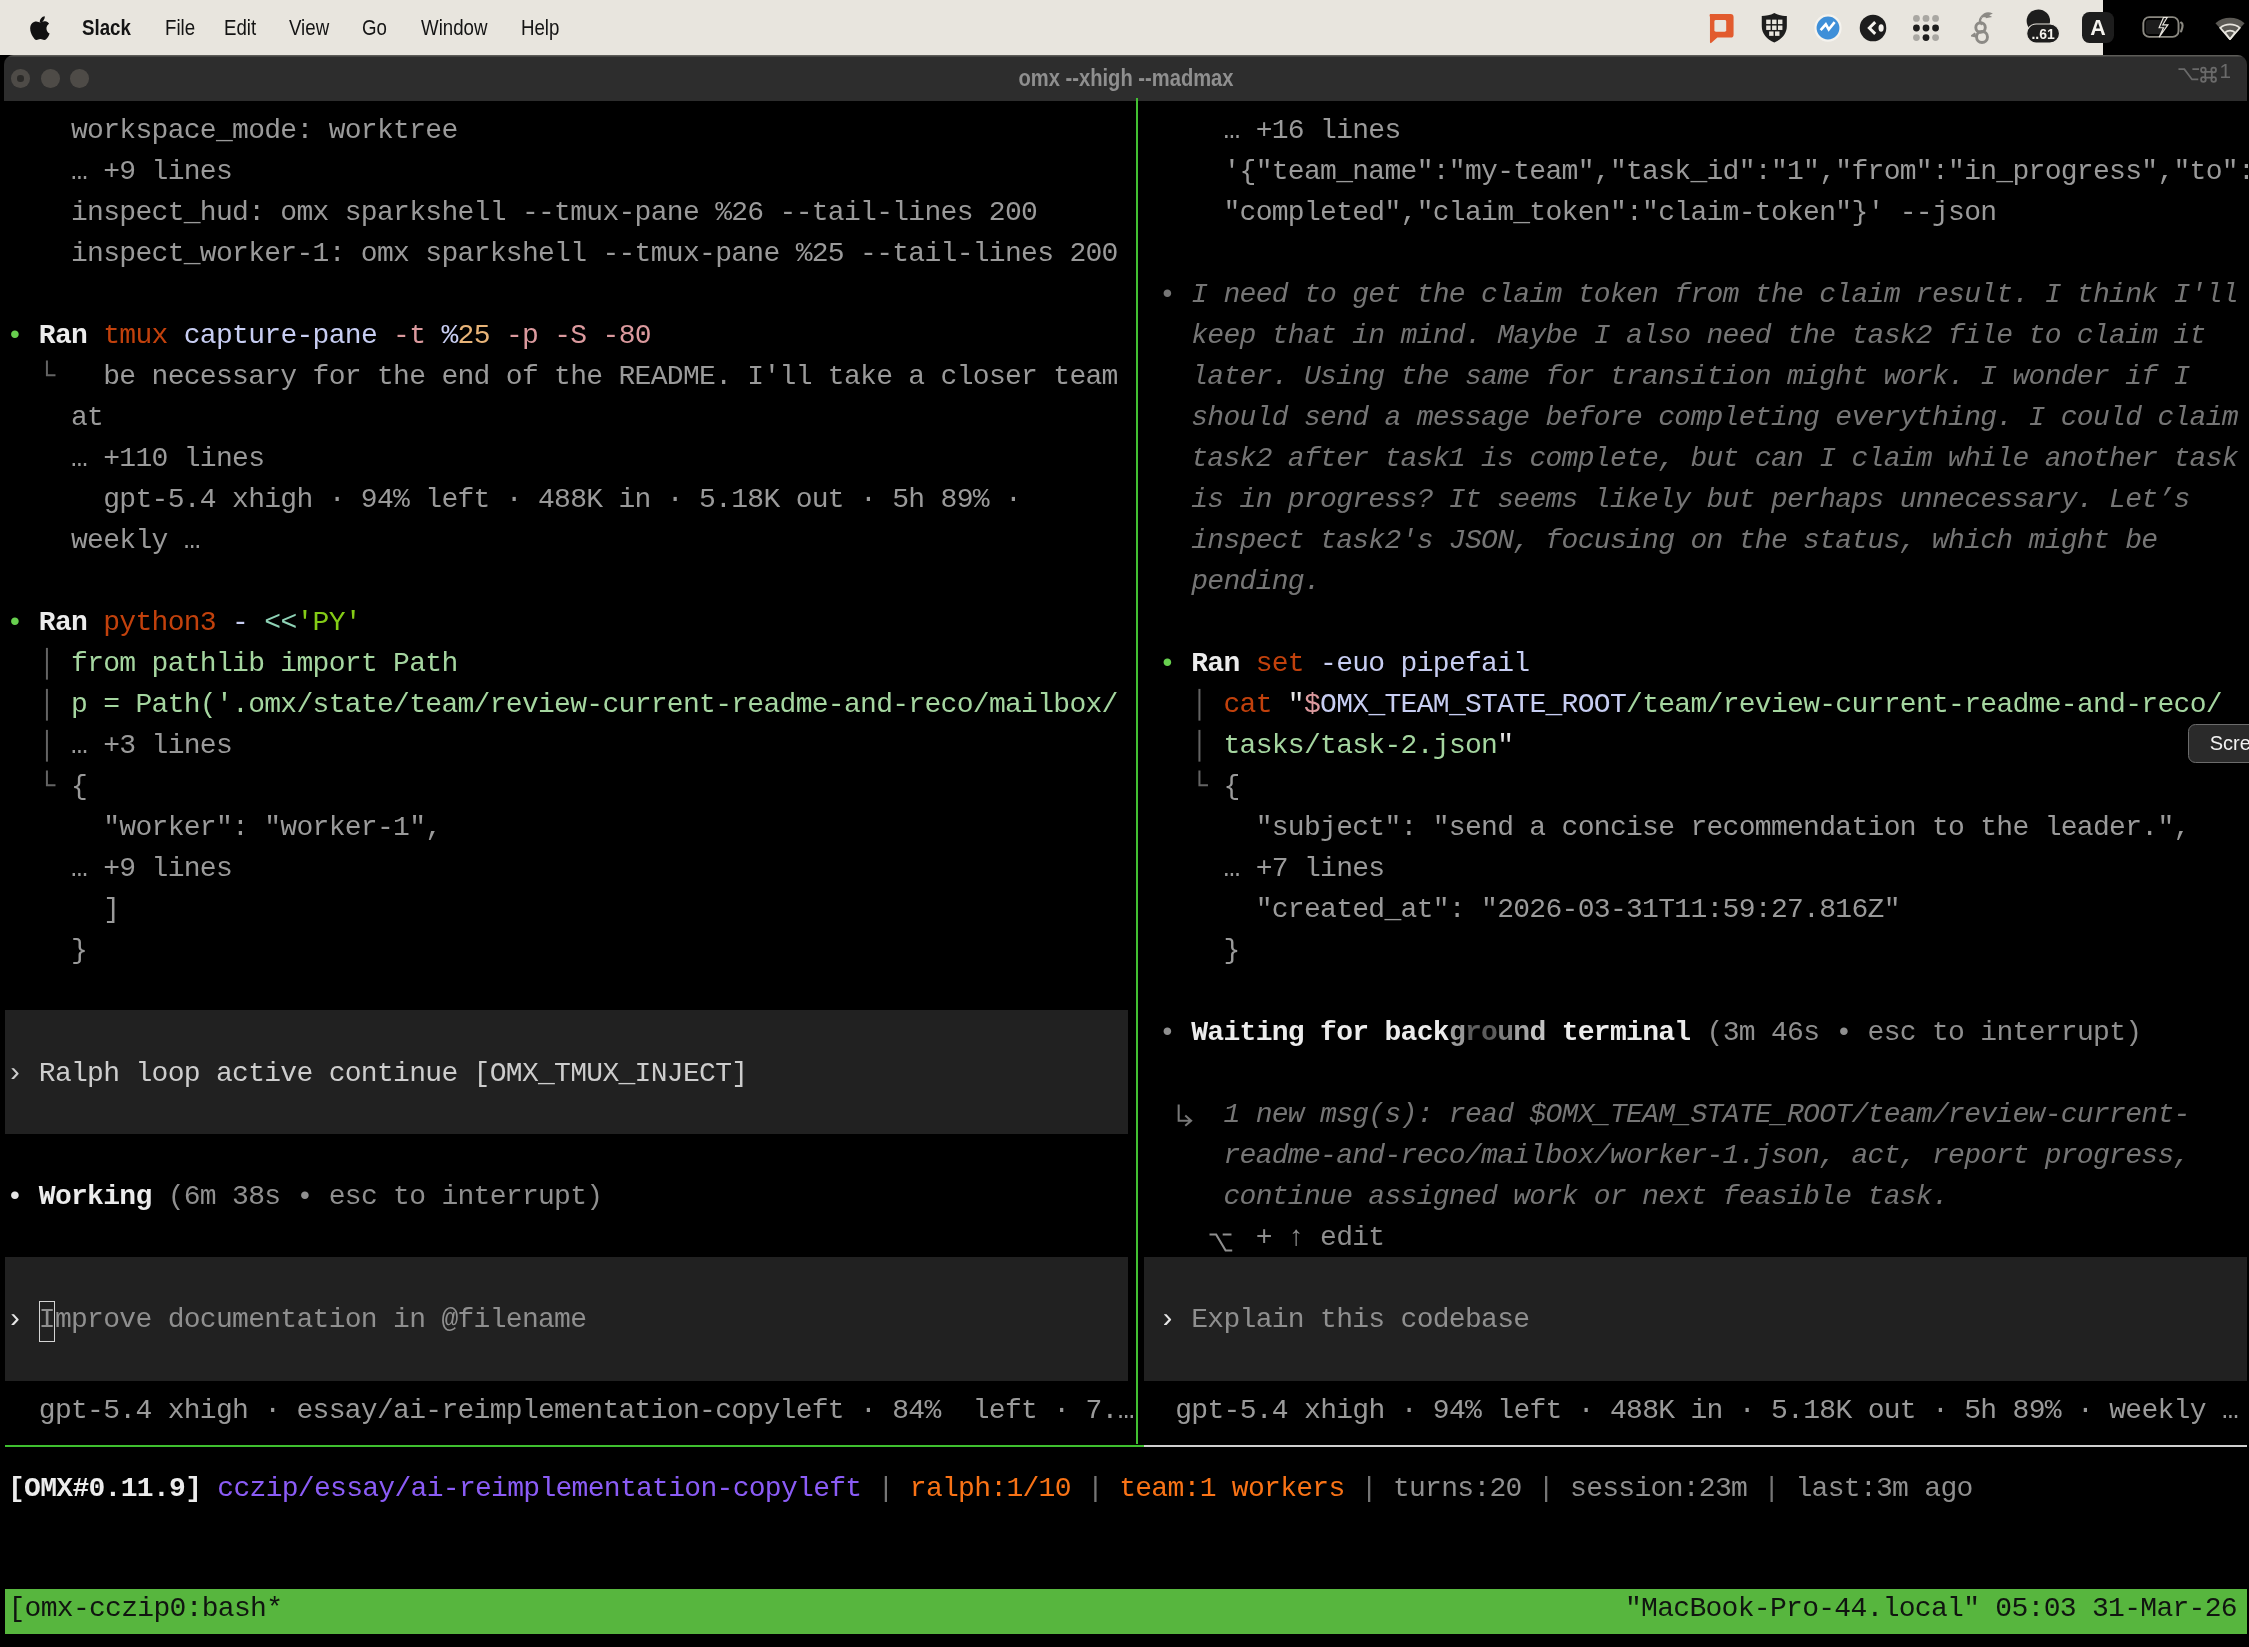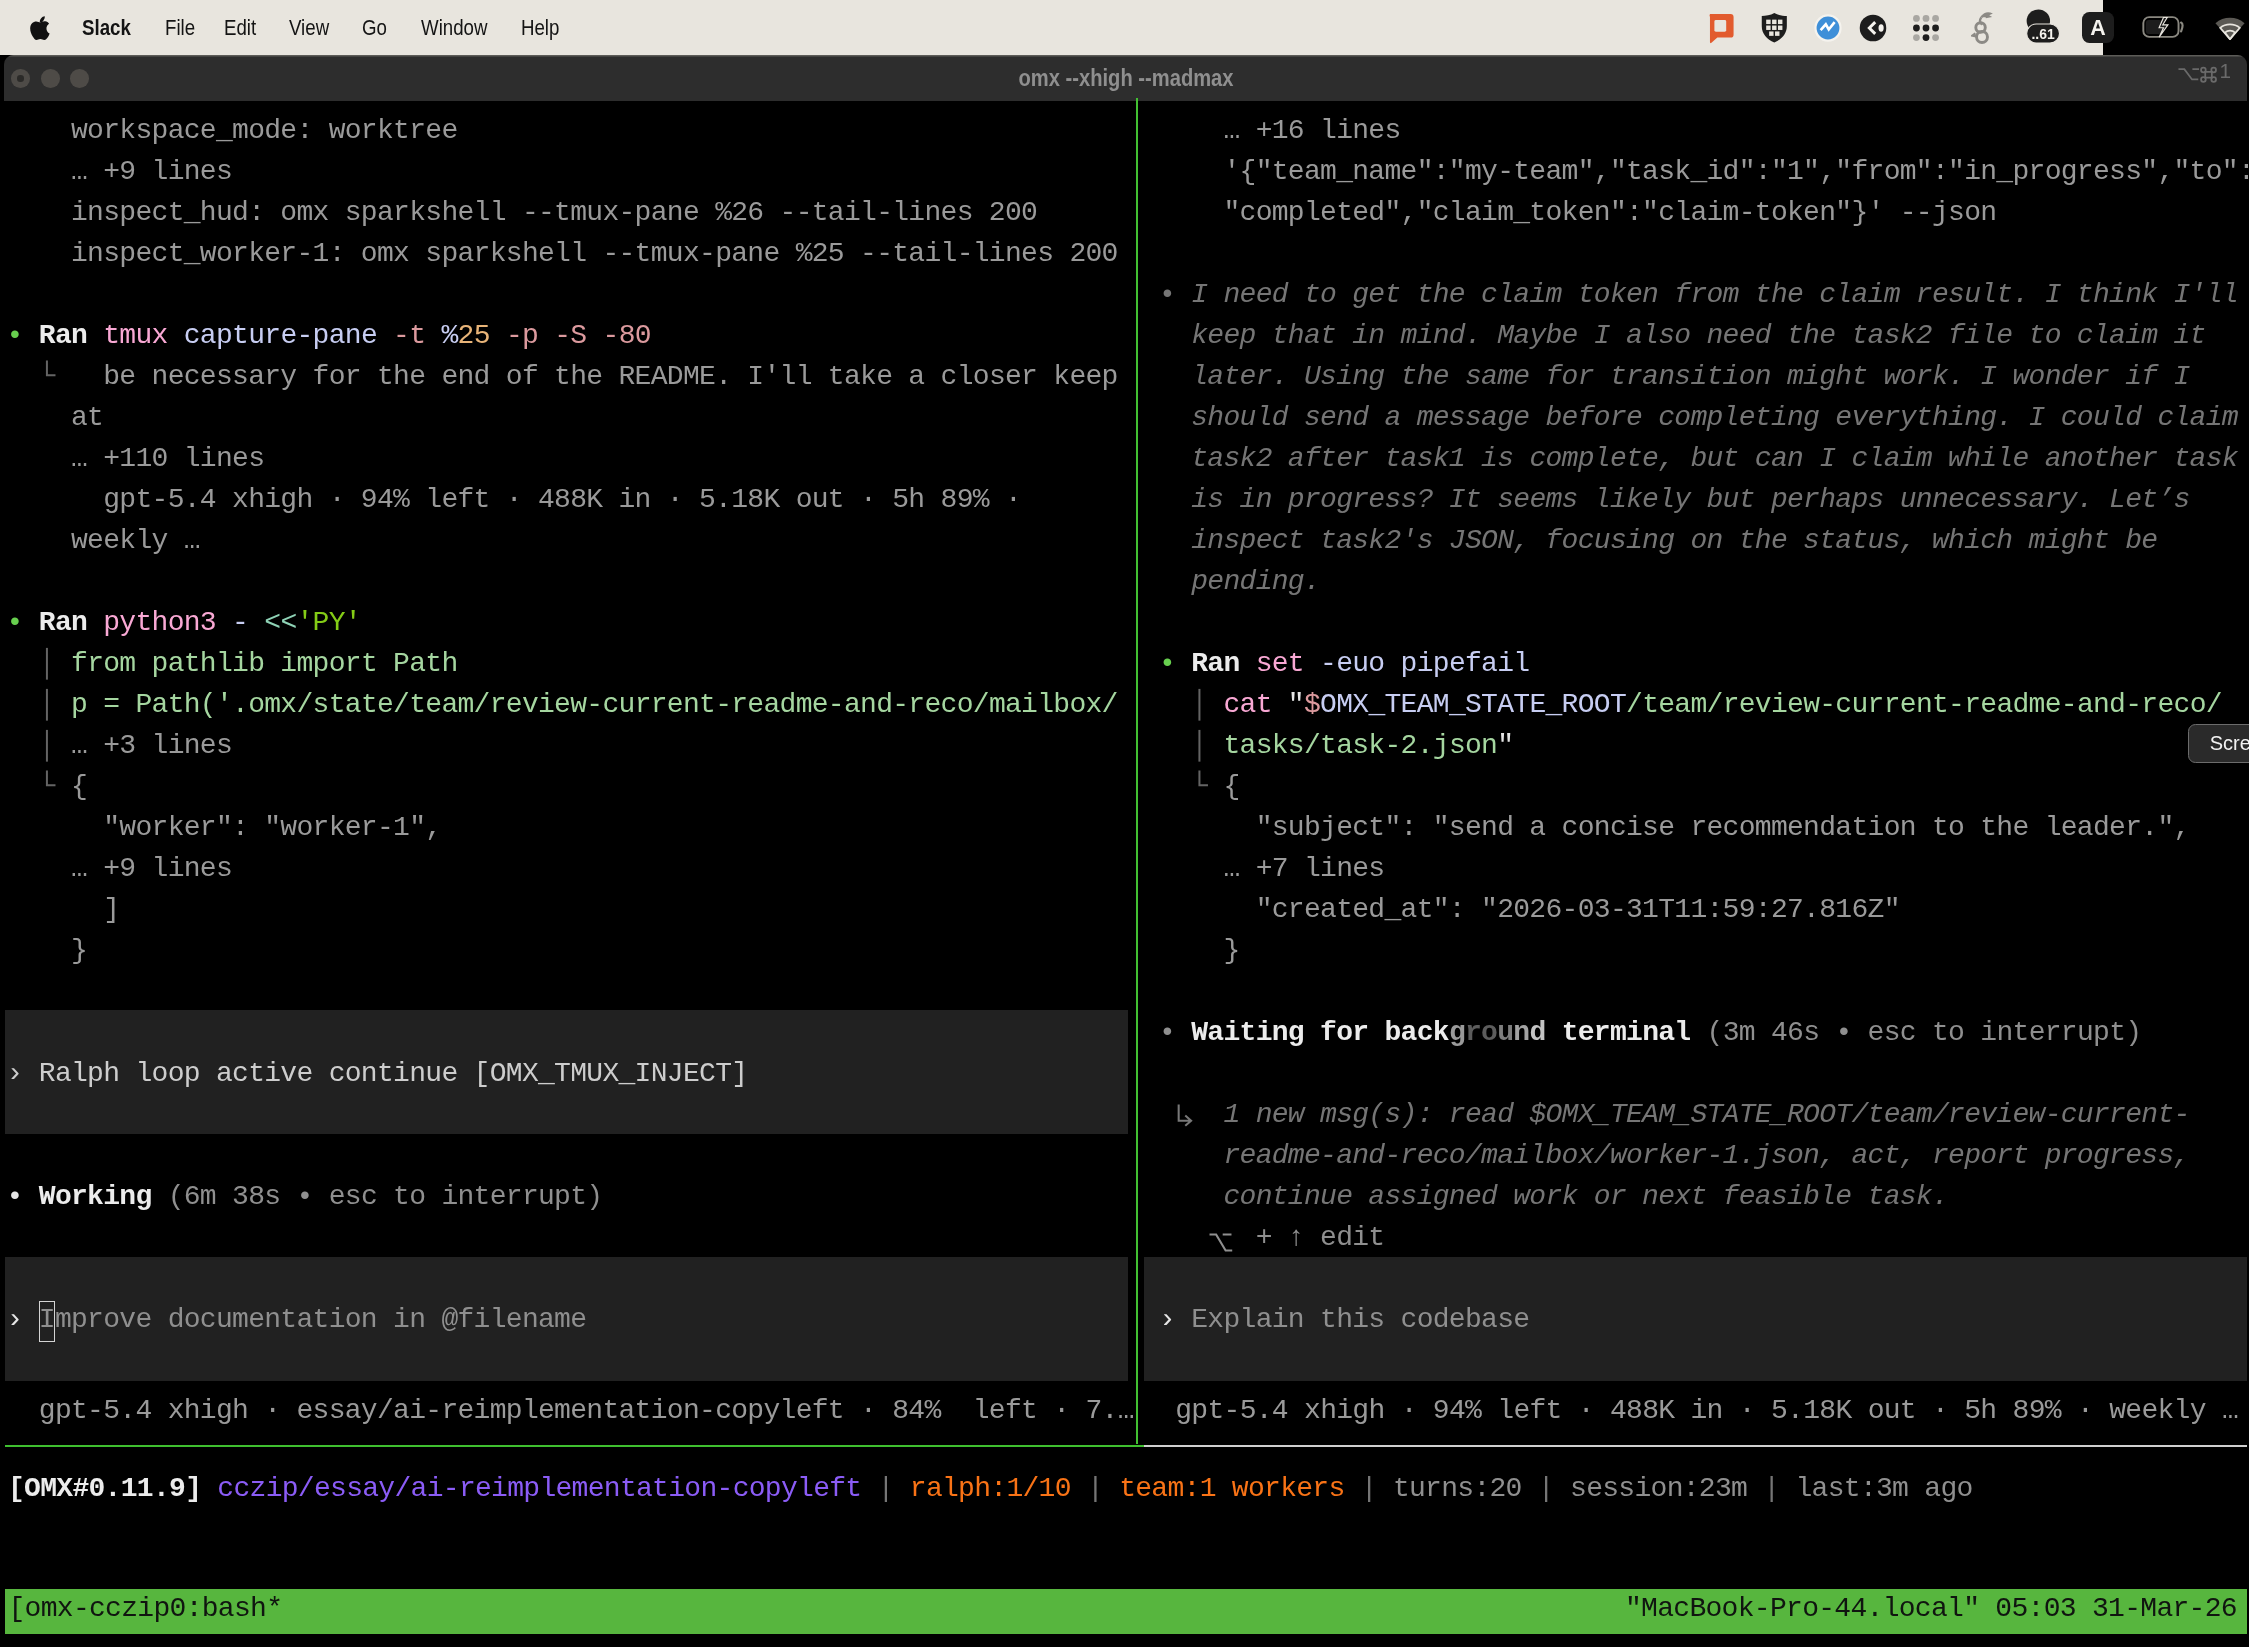--- a/index.html
+++ b/index.html
@@ -2,21 +2,21 @@
 <html style="font-size:11.8px"><head><meta charset="utf-8">
 <style>
   html,body{margin:0;padding:0;}
   body{width:2250px;height:1648px;background:#000;position:relative;overflow:hidden;
        font-family:"Liberation Mono",monospace;}
   .mono{font-family:"Liberation Mono",monospace;font-size:28px;line-height:41px;letter-spacing:-0.7px;
         white-space:pre;margin:0;position:absolute;color:#969696;}
   .gy{color:#9a9a9a;} .dim{color:#757575;} .tree{color:#646464;}
   .wh{color:#ececec;font-weight:bold;} .whn{color:#e6e6e6;}
   .ph{color:#8f8f8f;} .bx{color:#cdcdcd;}
-  .gn{color:#67cf4e;} .bl{color:#f9a8d4;} .lv{color:#c7cdf2;}
+  .gn{color:#67cf4e;} .bl{color:#c2410c;} .lv{color:#c7cdf2;}
   .sa{color:#dc9a9e;} .or{color:#e8b478;} .cd{color:#a5d6a0;text-align:center;}
   .vi{color:#84cc16;} .mi{color:#8fd3b6;} .cy{color:#8b5cf6;} .sg{color:#f97316;}
   .it{font-style:italic;}
   .sh1{color:#9a9a9a;font-weight:bold;} .sh2{color:#5c5c5c;font-weight:bold;} .sh3{color:#7e7e7e;font-weight:bold;} .sh4{color:#a2a2a2;font-weight:bold;} .sh5{color:#c4c4c4;font-weight:bold;}
   #menubar{position:absolute;left:0;top:0;width:2103px;height:55px;background:#e8e5de;}
   #menubar .mi{position:absolute;top:0;height:55px;line-height:55px;color:#141414;
                font-family:"Liberation Sans",sans-serif;font-size:22.5px;
                transform:scaleX(0.83);transform-origin:left center;}
   #win{position:absolute;left:4.4px;top:55px;width:2243px;height:1593px;background:#000;
        border-radius:9.6px;overflow:hidden;}
@@ -142,21 +142,21 @@
 <div id="term">
   <div class="inputbox" style="left:5.2px;top:912px;width:1123px;height:124px;"></div>
   <div class="inputbox" style="left:5.2px;top:1159px;width:1123px;height:124px;"></div>
   <div class="inputbox" style="left:1144px;top:1159px;width:1103px;height:124px;"></div>
   <pre class="mono" id="lpane" style="left:6.6px;top:11.8px;">    <span class="gy">workspace_mode: worktree</span>
     <span class="gy">… +9 lines</span>
     <span class="gy">inspect_hud: omx sparkshell --tmux-pane %26 --tail-lines 200</span>
     <span class="gy">inspect_worker-1: omx sparkshell --tmux-pane %25 --tail-lines 200</span>
 
 <span class="gn">•</span> <span class="wh">Ran</span> <span class="bl">tmux</span> <span class="lv">capture-pane</span> <span class="sa">-t</span> <span class="lv">%</span><span class="or">25</span> <span class="sa">-p</span> <span class="sa">-S</span> <span class="sa">-80</span>
-  <span class="tree">└</span>   <span class="gy">be necessary for the end of the README. I'll take a closer keep</span>
+  <span class="tree">└</span>   <span class="gy">be necessary for the end of the README. I'll take a closer team</span>
     <span class="gy">at</span>
     <span class="gy">… +110 lines</span>
       <span class="gy">gpt-5.4 xhigh · 94% left · 488K in · 5.18K out · 5h 89% ·</span>
     <span class="gy">weekly …</span>
 
 <span class="gn">•</span> <span class="wh">Ran</span> <span class="bl">python3</span> <span class="lv">-</span> <span class="mi">&lt;&lt;</span><span class="vi">'PY'</span>
   <span class="tree">│</span> <span class="cd">from pathlib import Path</span>
   <span class="tree">│</span> <span class="cd">p = Path('.omx/state/team/review-current-readme-and-reco/mailbox/</span>
   <span class="tree">│</span> <span class="gy">… +3 lines</span>
   <span class="tree">└</span> <span class="gy">{</span>

